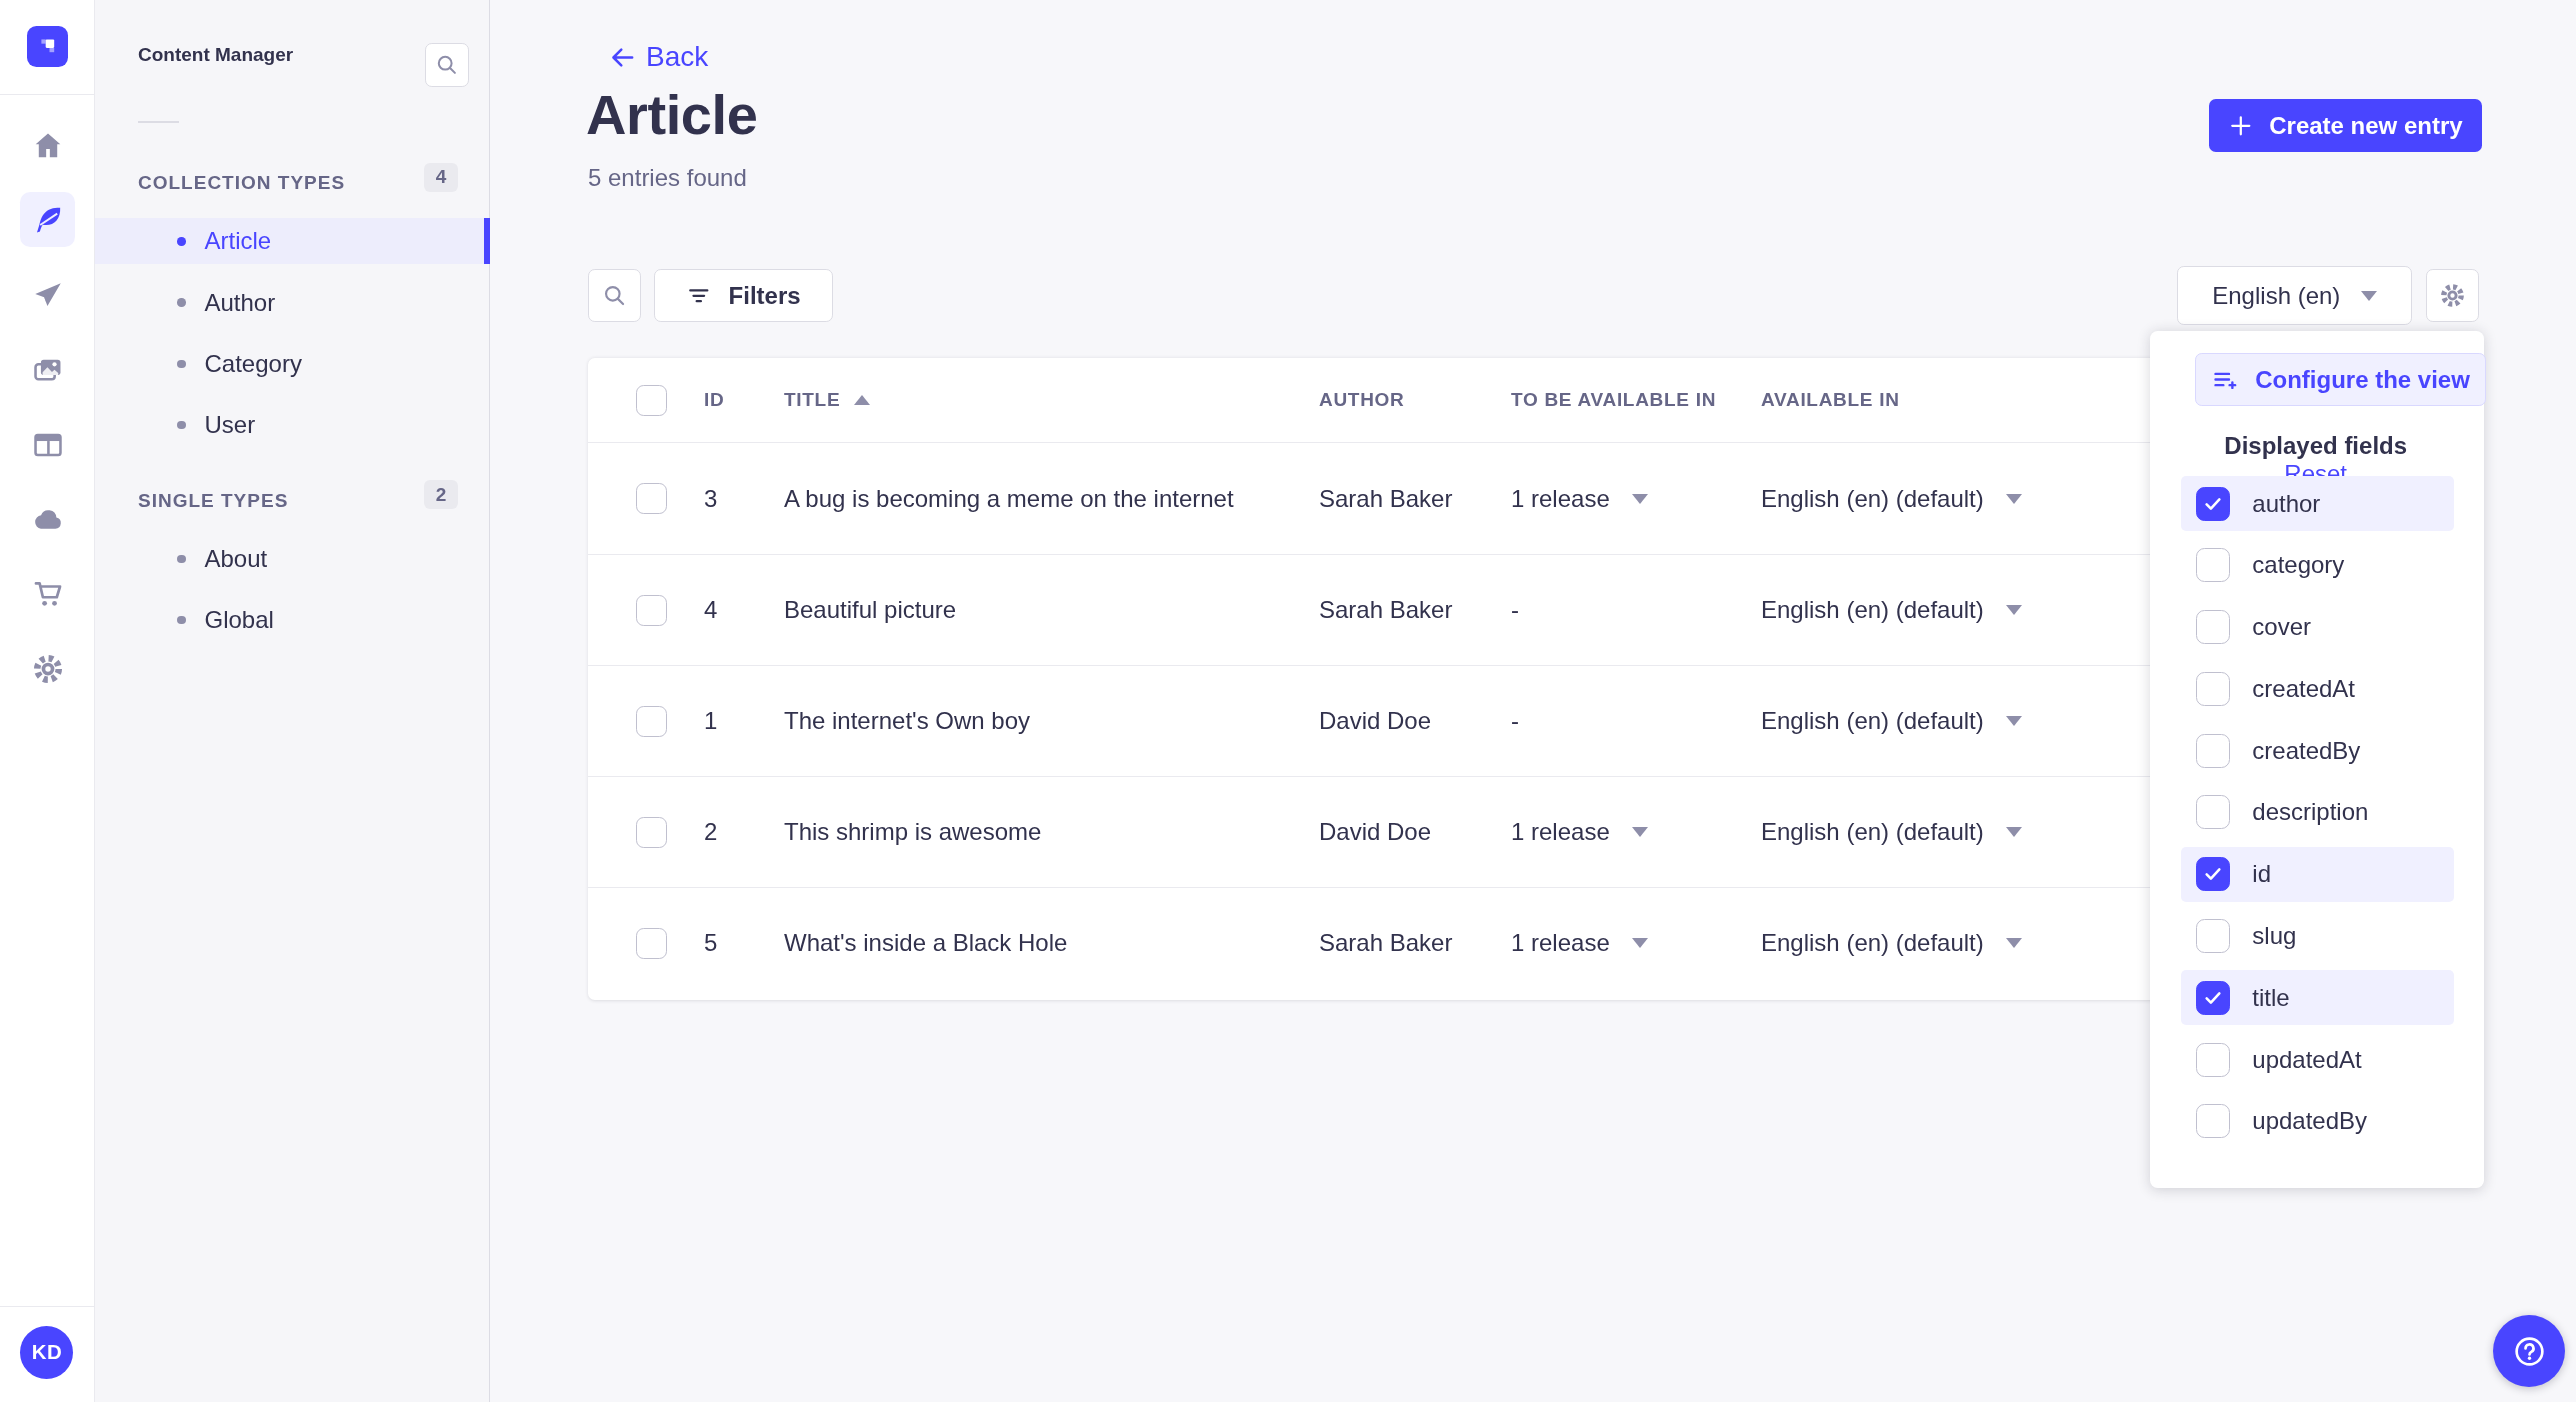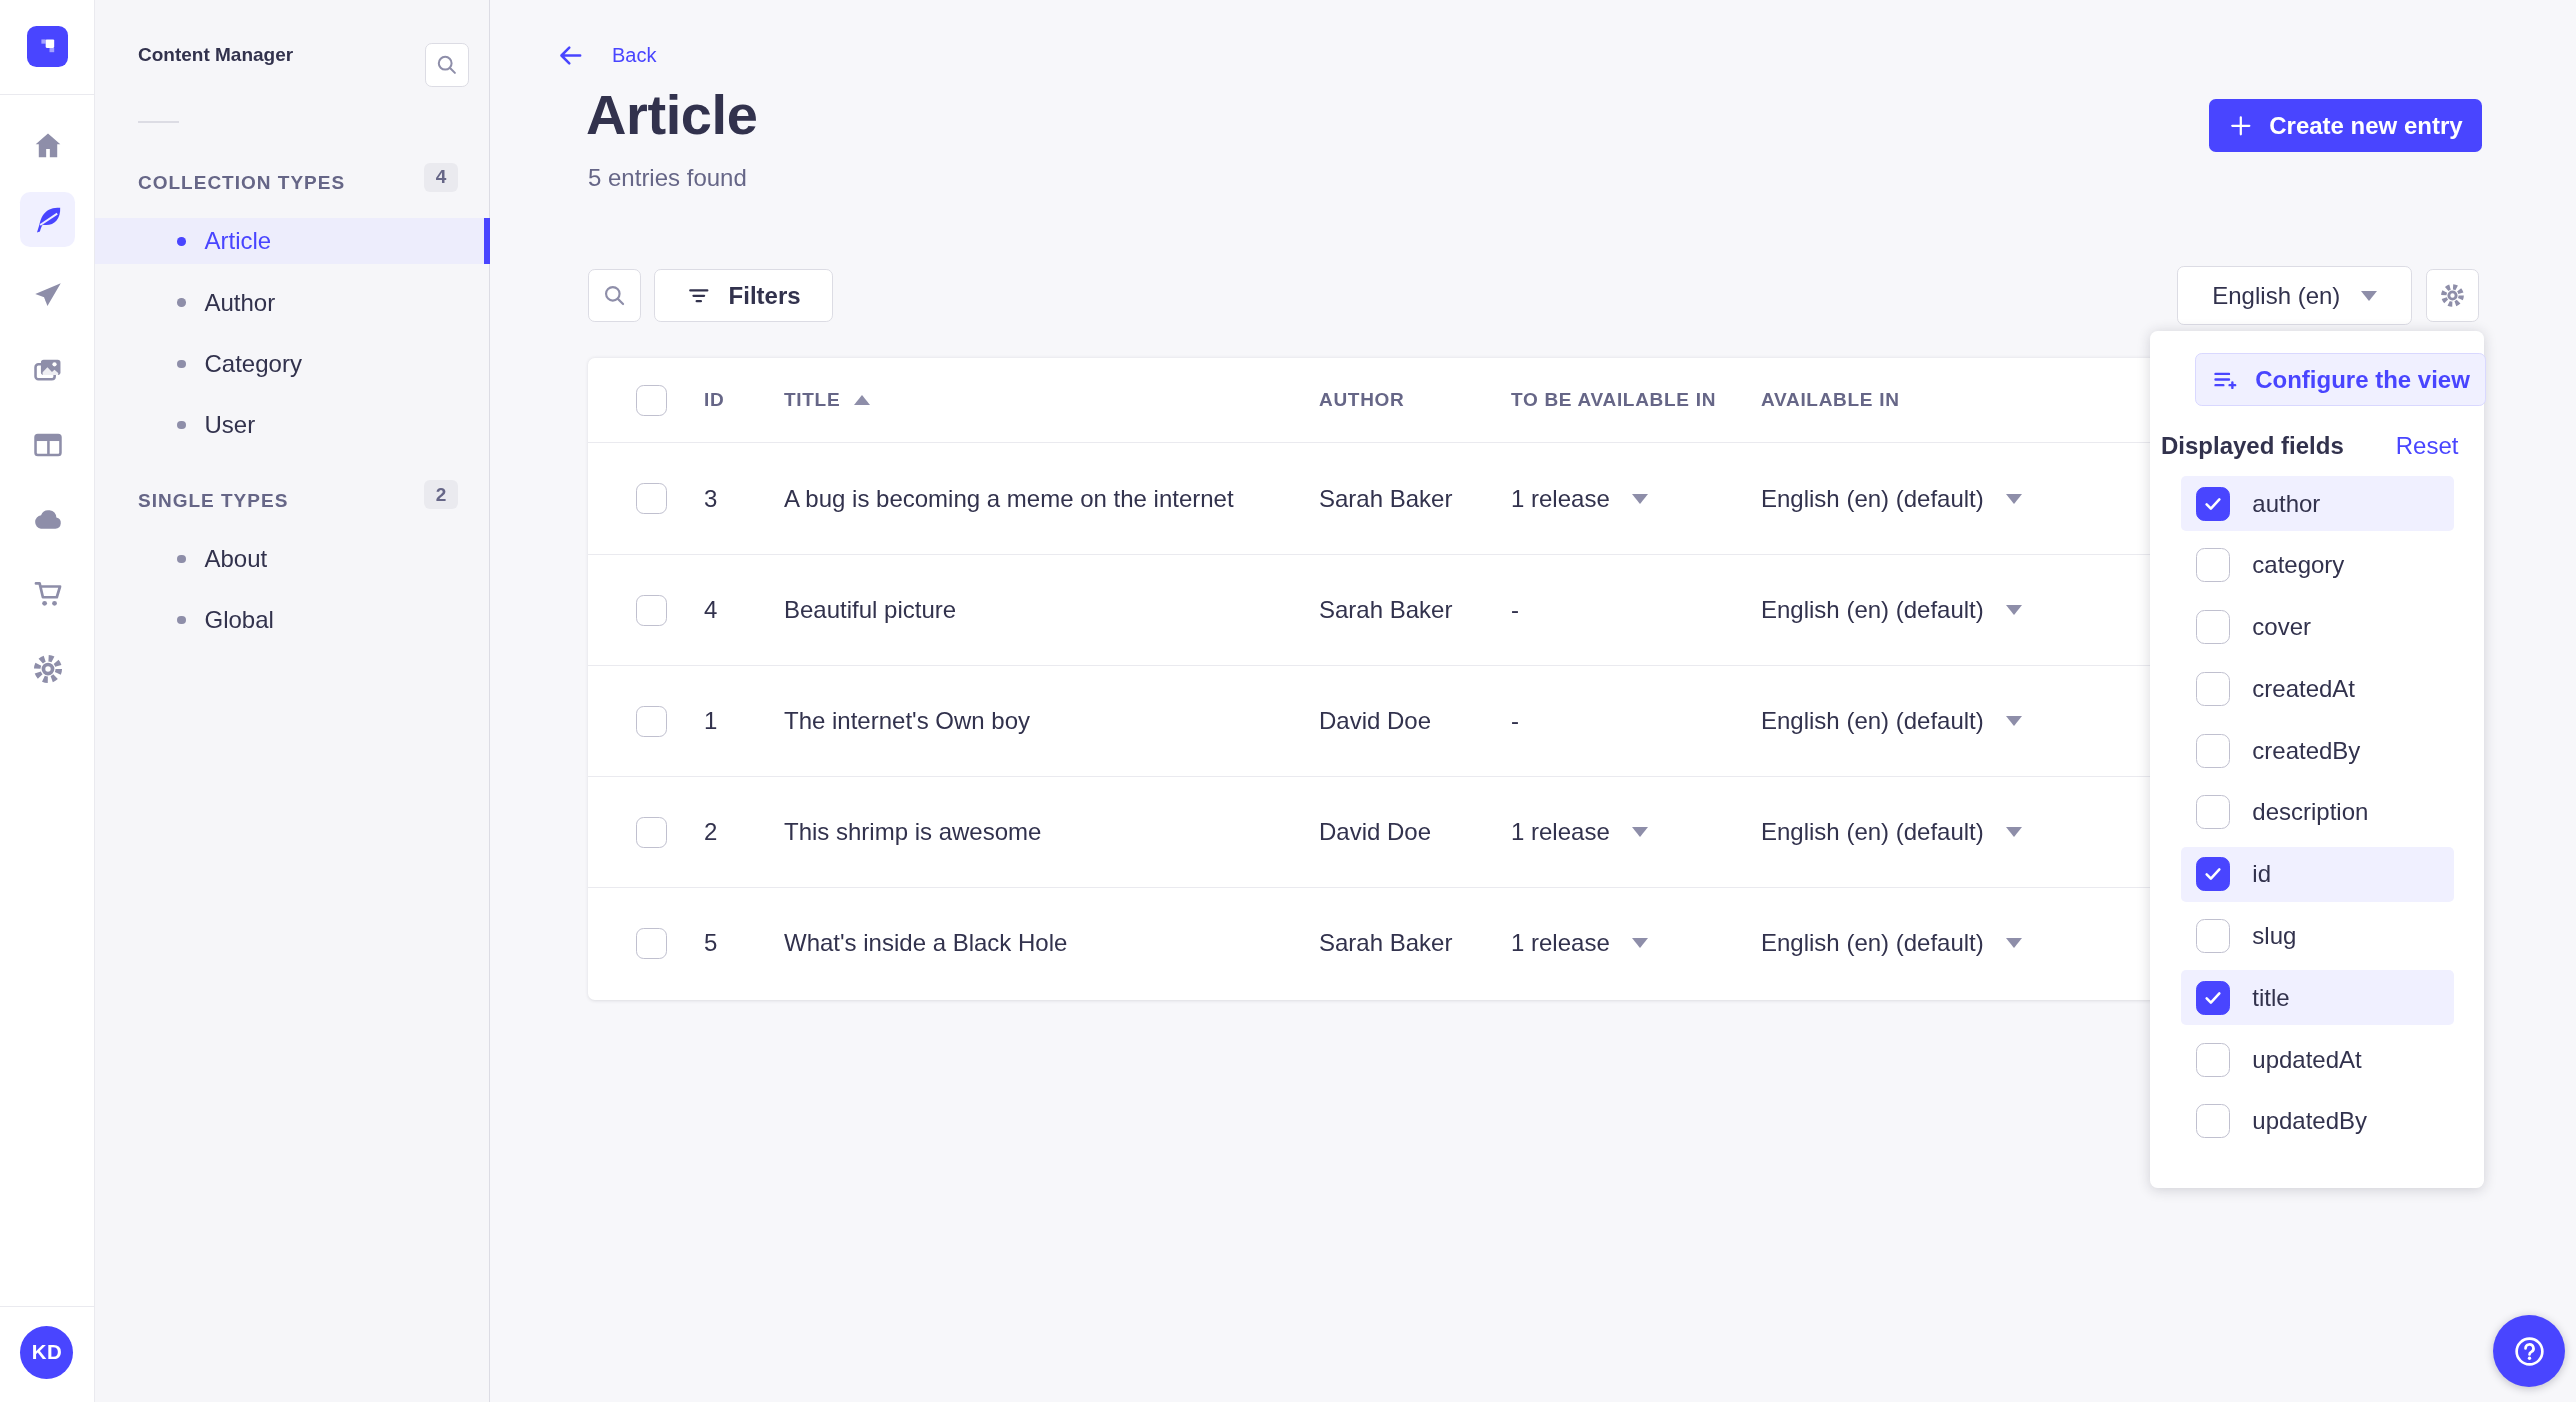--- a/index.html
+++ b/index.html
@@ -31,21 +31,21 @@
   .sn-items { margin-top:25.6px; display:flex; flex-direction:column; gap:15.3px; }
   .sn-item { position:relative; height:46px; display:flex; align-items:center; padding-left:82px; cursor:pointer; }
   .sn-item .bullet { width:8.5px; height:8.5px; border-radius:50%; background:#8E8EA9; margin-right:19px; }
   .sn-item-label { font-size:24px; color:#32324D; }
   .sn-item.active { background:#EDEDFC; }
   .sn-item.active::after { content:""; position:absolute; right:-0.9px; top:0; bottom:0; width:6px; background:#4945FF; }
   .sn-item.active .bullet { background:#4945FF; }
   .sn-item.active .sn-item-label { color:#4945FF; font-weight:500; }
 
   
-  .back-link { position:absolute; left:556px; top:41px; display:flex; align-items:center; gap:27px; color:#4945FF; font-size:20px; font-weight:500; cursor:pointer; z-index:2; }
+  .back-link { position:absolute; left:608px; top:41px; display:flex; align-items:center; gap:9px; color:#4945FF; font-size:28px; font-weight:500; cursor:pointer; z-index:2; }
   .page-title { position:absolute; left:586px; top:82px; font-size:56px; font-weight:700; color:#32324D; letter-spacing:-0.4px; z-index:2; }
   .page-subtitle { position:absolute; left:588px; top:164px; font-size:24px; color:#666687; z-index:2; }
   .create-btn { position:absolute; left:2209px; top:99px; width:273px; height:53px; background:#4945FF; border-radius:6.8px; display:flex; align-items:center; justify-content:center; gap:15.3px; color:#FFFFFF; font-size:24px; font-weight:600; cursor:pointer; z-index:2; }
 
   
   .tb-search-btn { position:absolute; left:588px; top:269px; width:53px; height:53px; background:#FFFFFF; border:0.9px solid #DCDCE4; border-radius:6.8px; display:flex; align-items:center; justify-content:center; color:#666687; z-index:2; }
   .filters-btn { position:absolute; left:654px; top:269px; height:53px; padding:17px 31px; background:#FFFFFF; border:0.9px solid #DCDCE4; border-radius:6.8px; display:flex; align-items:center; gap:17px; color:#32324D; font-size:24px; font-weight:600; z-index:2; }
   .locale-select { position:absolute; left:2177px; top:266px; width:235px; height:59px; background:#FFFFFF; border:0.9px solid #DCDCE4; border-radius:6.8px; display:flex; align-items:center; justify-content:center; gap:20.4px; color:#32324D; font-size:24px; z-index:2; }
   .tb-gear-btn { position:absolute; left:2426px; top:269px; width:53px; height:53px; background:#FFFFFF; border:0.9px solid #DCDCE4; border-radius:6.8px; display:flex; align-items:center; justify-content:center; color:#8E8EA9; z-index:2; }
   .caret { width:0; height:0; border-left:8.5px solid transparent; border-right:8.5px solid transparent; border-top:10.2px solid #8E8EA9; }
@@ -59,21 +59,21 @@
   .cell { font-size:24px; color:#32324D; }
   .c-check { padding-left:48px; }
   .checkbox { display:flex; width:31px; height:31px; border:1.7px solid #C0C0CF; border-radius:7.7px; background:#FFFFFF; align-items:center; justify-content:center; cursor:pointer; }
   .hcell { font-size:19px; font-weight:600; color:#666687; letter-spacing:0.7px; display:flex; align-items:center; gap:13.6px; }
   .sort-asc { width:0; height:0; border-left:8.5px solid transparent; border-right:8.5px solid transparent; border-bottom:10.2px solid #8E8EA9; }
   .c-release, .c-avail { display:flex; align-items:center; gap:22px; }
 
   
   .popover { position:absolute; left:2150px; top:331px; width:334px; height:857px; background:#FFFFFF; border-radius:7.7px; box-shadow:0 1.7px 12.8px rgba(33,33,52,.18); z-index:10; }
   .configure-btn { position:absolute; left:21px; top:22px; width:291px; height:53px; background:#F0F0FF; border:0.9px solid #D9D8FF; border-radius:6.8px; display:flex; align-items:center; justify-content:center; gap:17px; color:#4945FF; font-size:24px; font-weight:600; cursor:pointer;margin-left:24px; }
-  .pf-head { position:absolute; left:11px; right:25.6px; top:101px; display:flex; align-items:center; justify-content:space-between; }
+  .pf-head { position:absolute; left:23px; right:25.6px; top:101px; display:flex; align-items:center; justify-content:space-between;flex-direction:column; }
   .pf-title { font-size:24px; font-weight:700; color:#32324D; }
   .pf-reset { font-size:24px; color:#4945FF; cursor:pointer; }
   .pf-list { position:absolute; left:31px; top:145px; width:273px; display:flex; flex-direction:column; gap:6.8px; }
   .pf-item { height:55px; border-radius:5.1px; display:flex; align-items:center; padding-left:15.3px; gap:22px; cursor:pointer; }
   .pf-item.checked { background:#F0F0FF; }
   .pf-check { width:34px; height:34px; border:1.7px solid #C0C0CF; border-radius:8.5px; background:#FFFFFF; display:flex; align-items:center; justify-content:center; }
   .pf-item.checked .pf-check { background:#4945FF; border-color:#4945FF; }
   .pf-check svg { display:none; }
   .pf-item.checked .pf-check svg { display:block; }
   .pf-label { font-size:24px; color:#32324D; }

